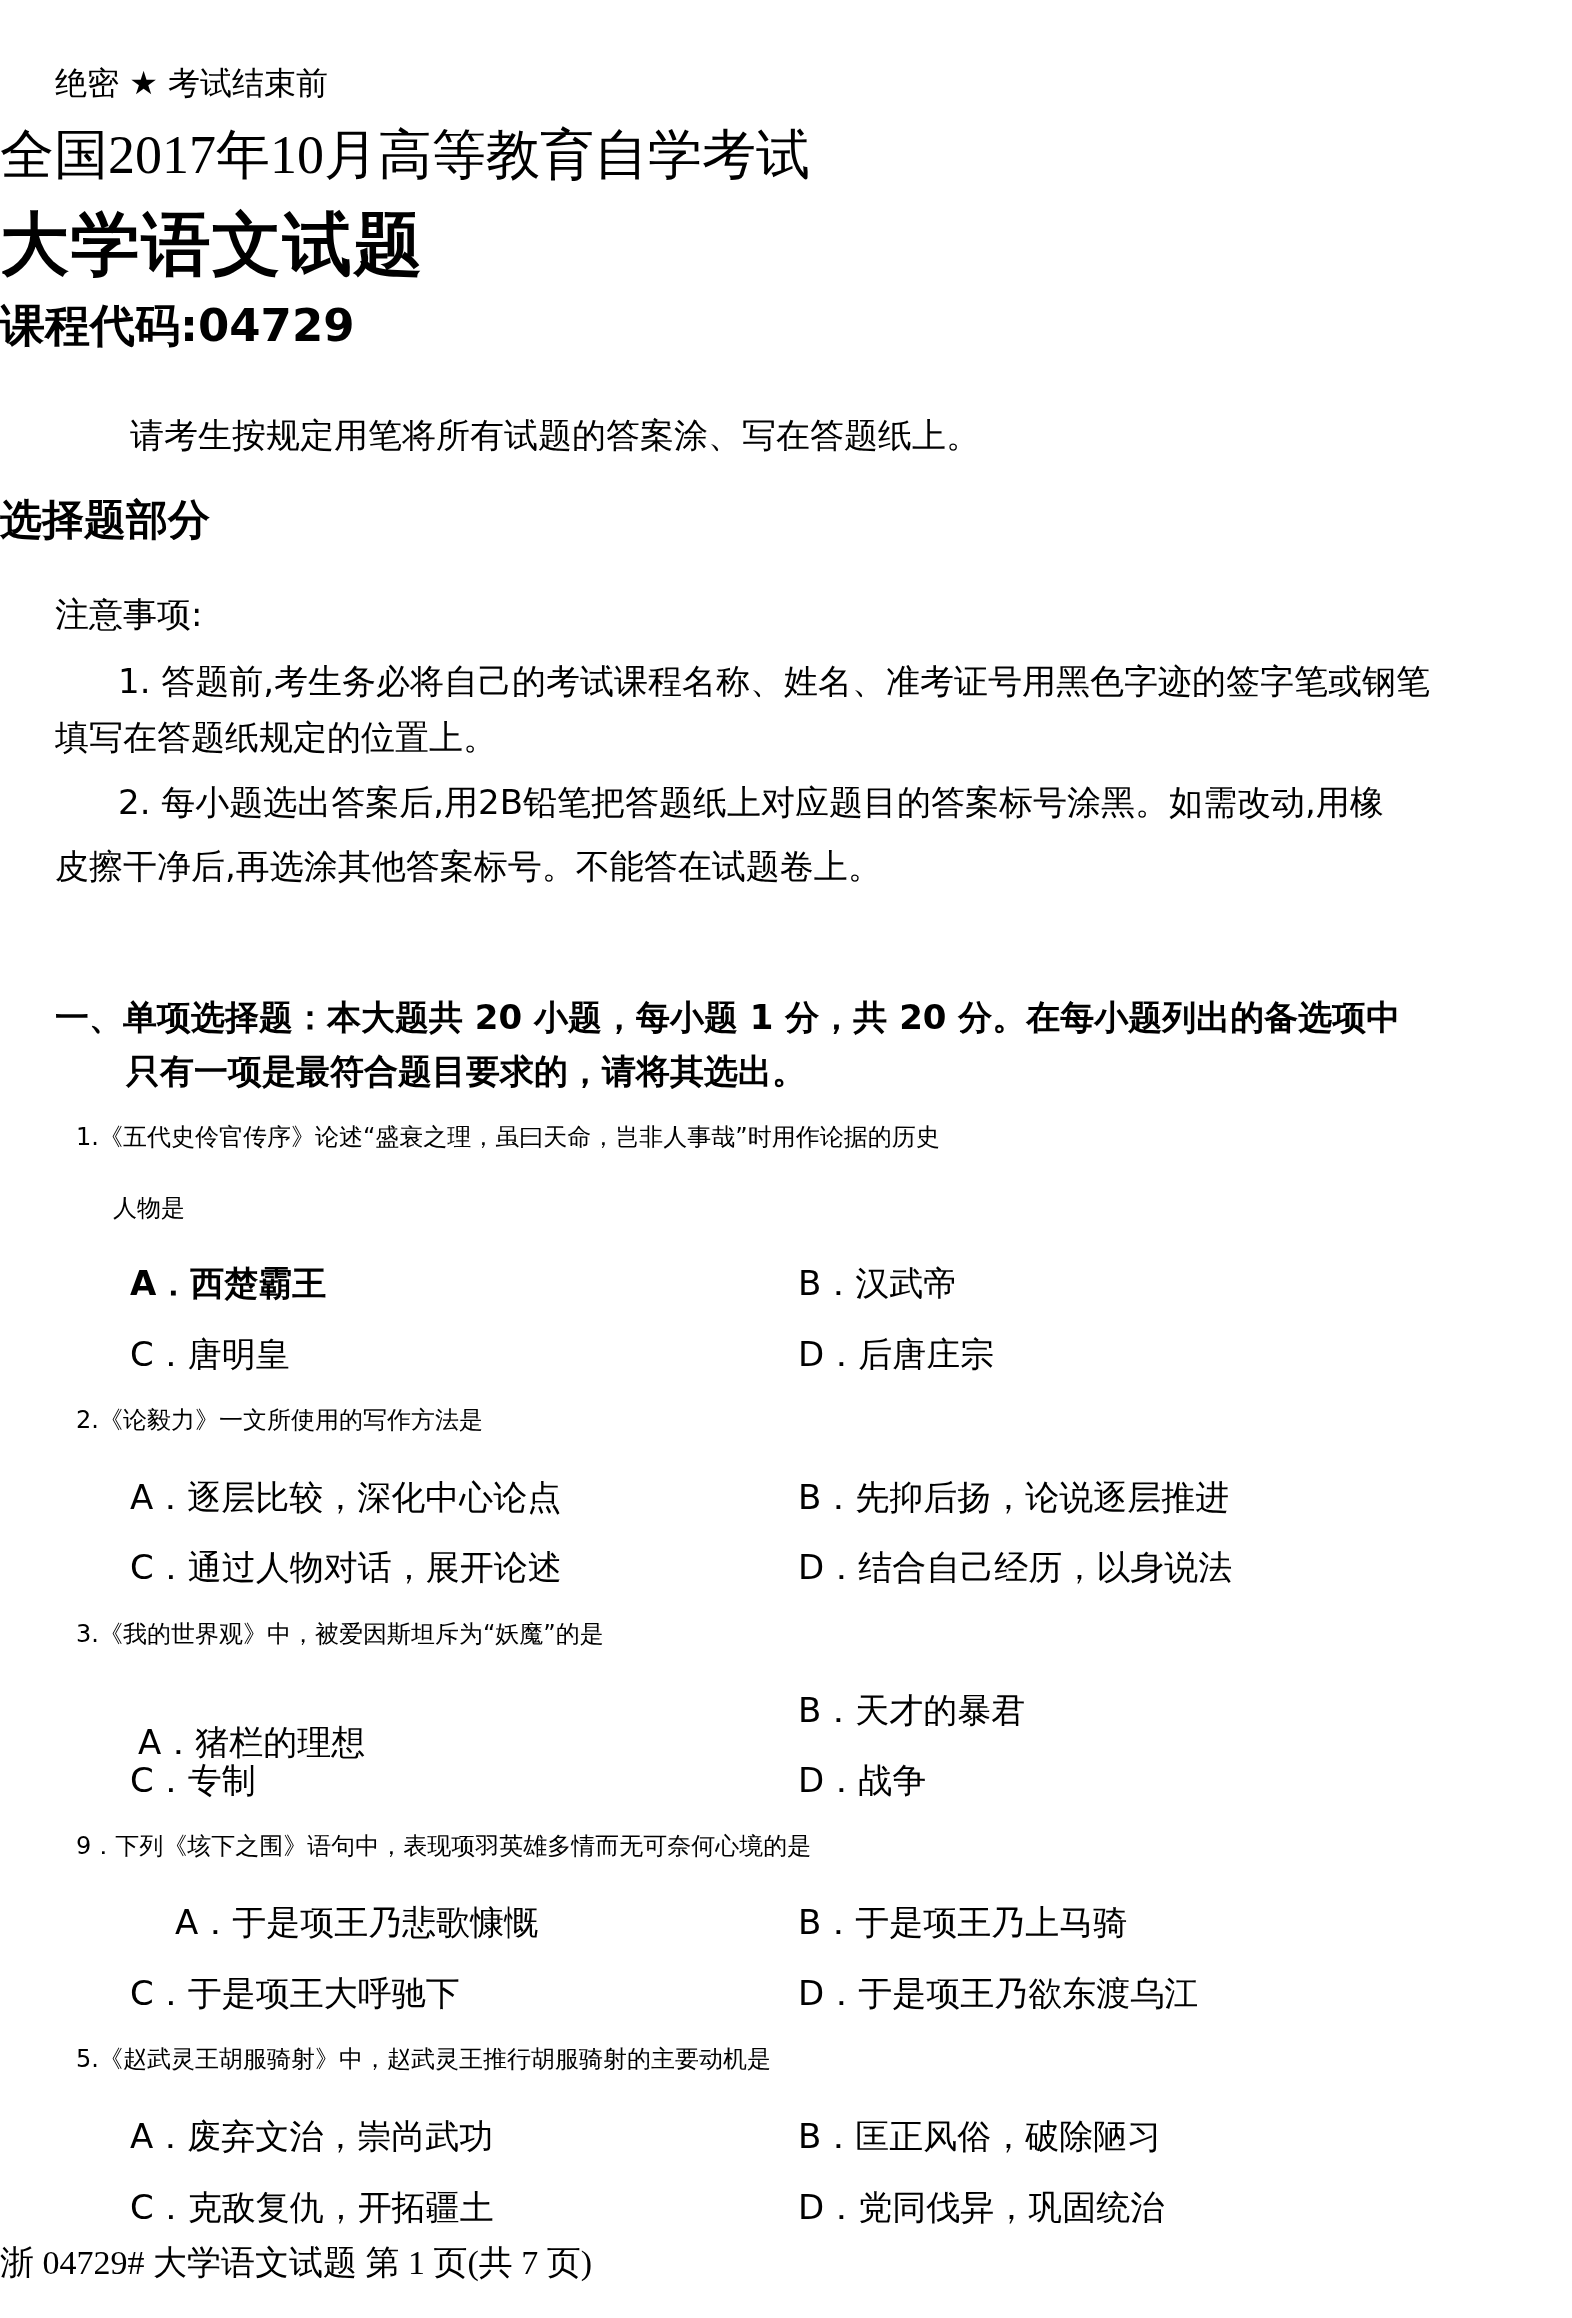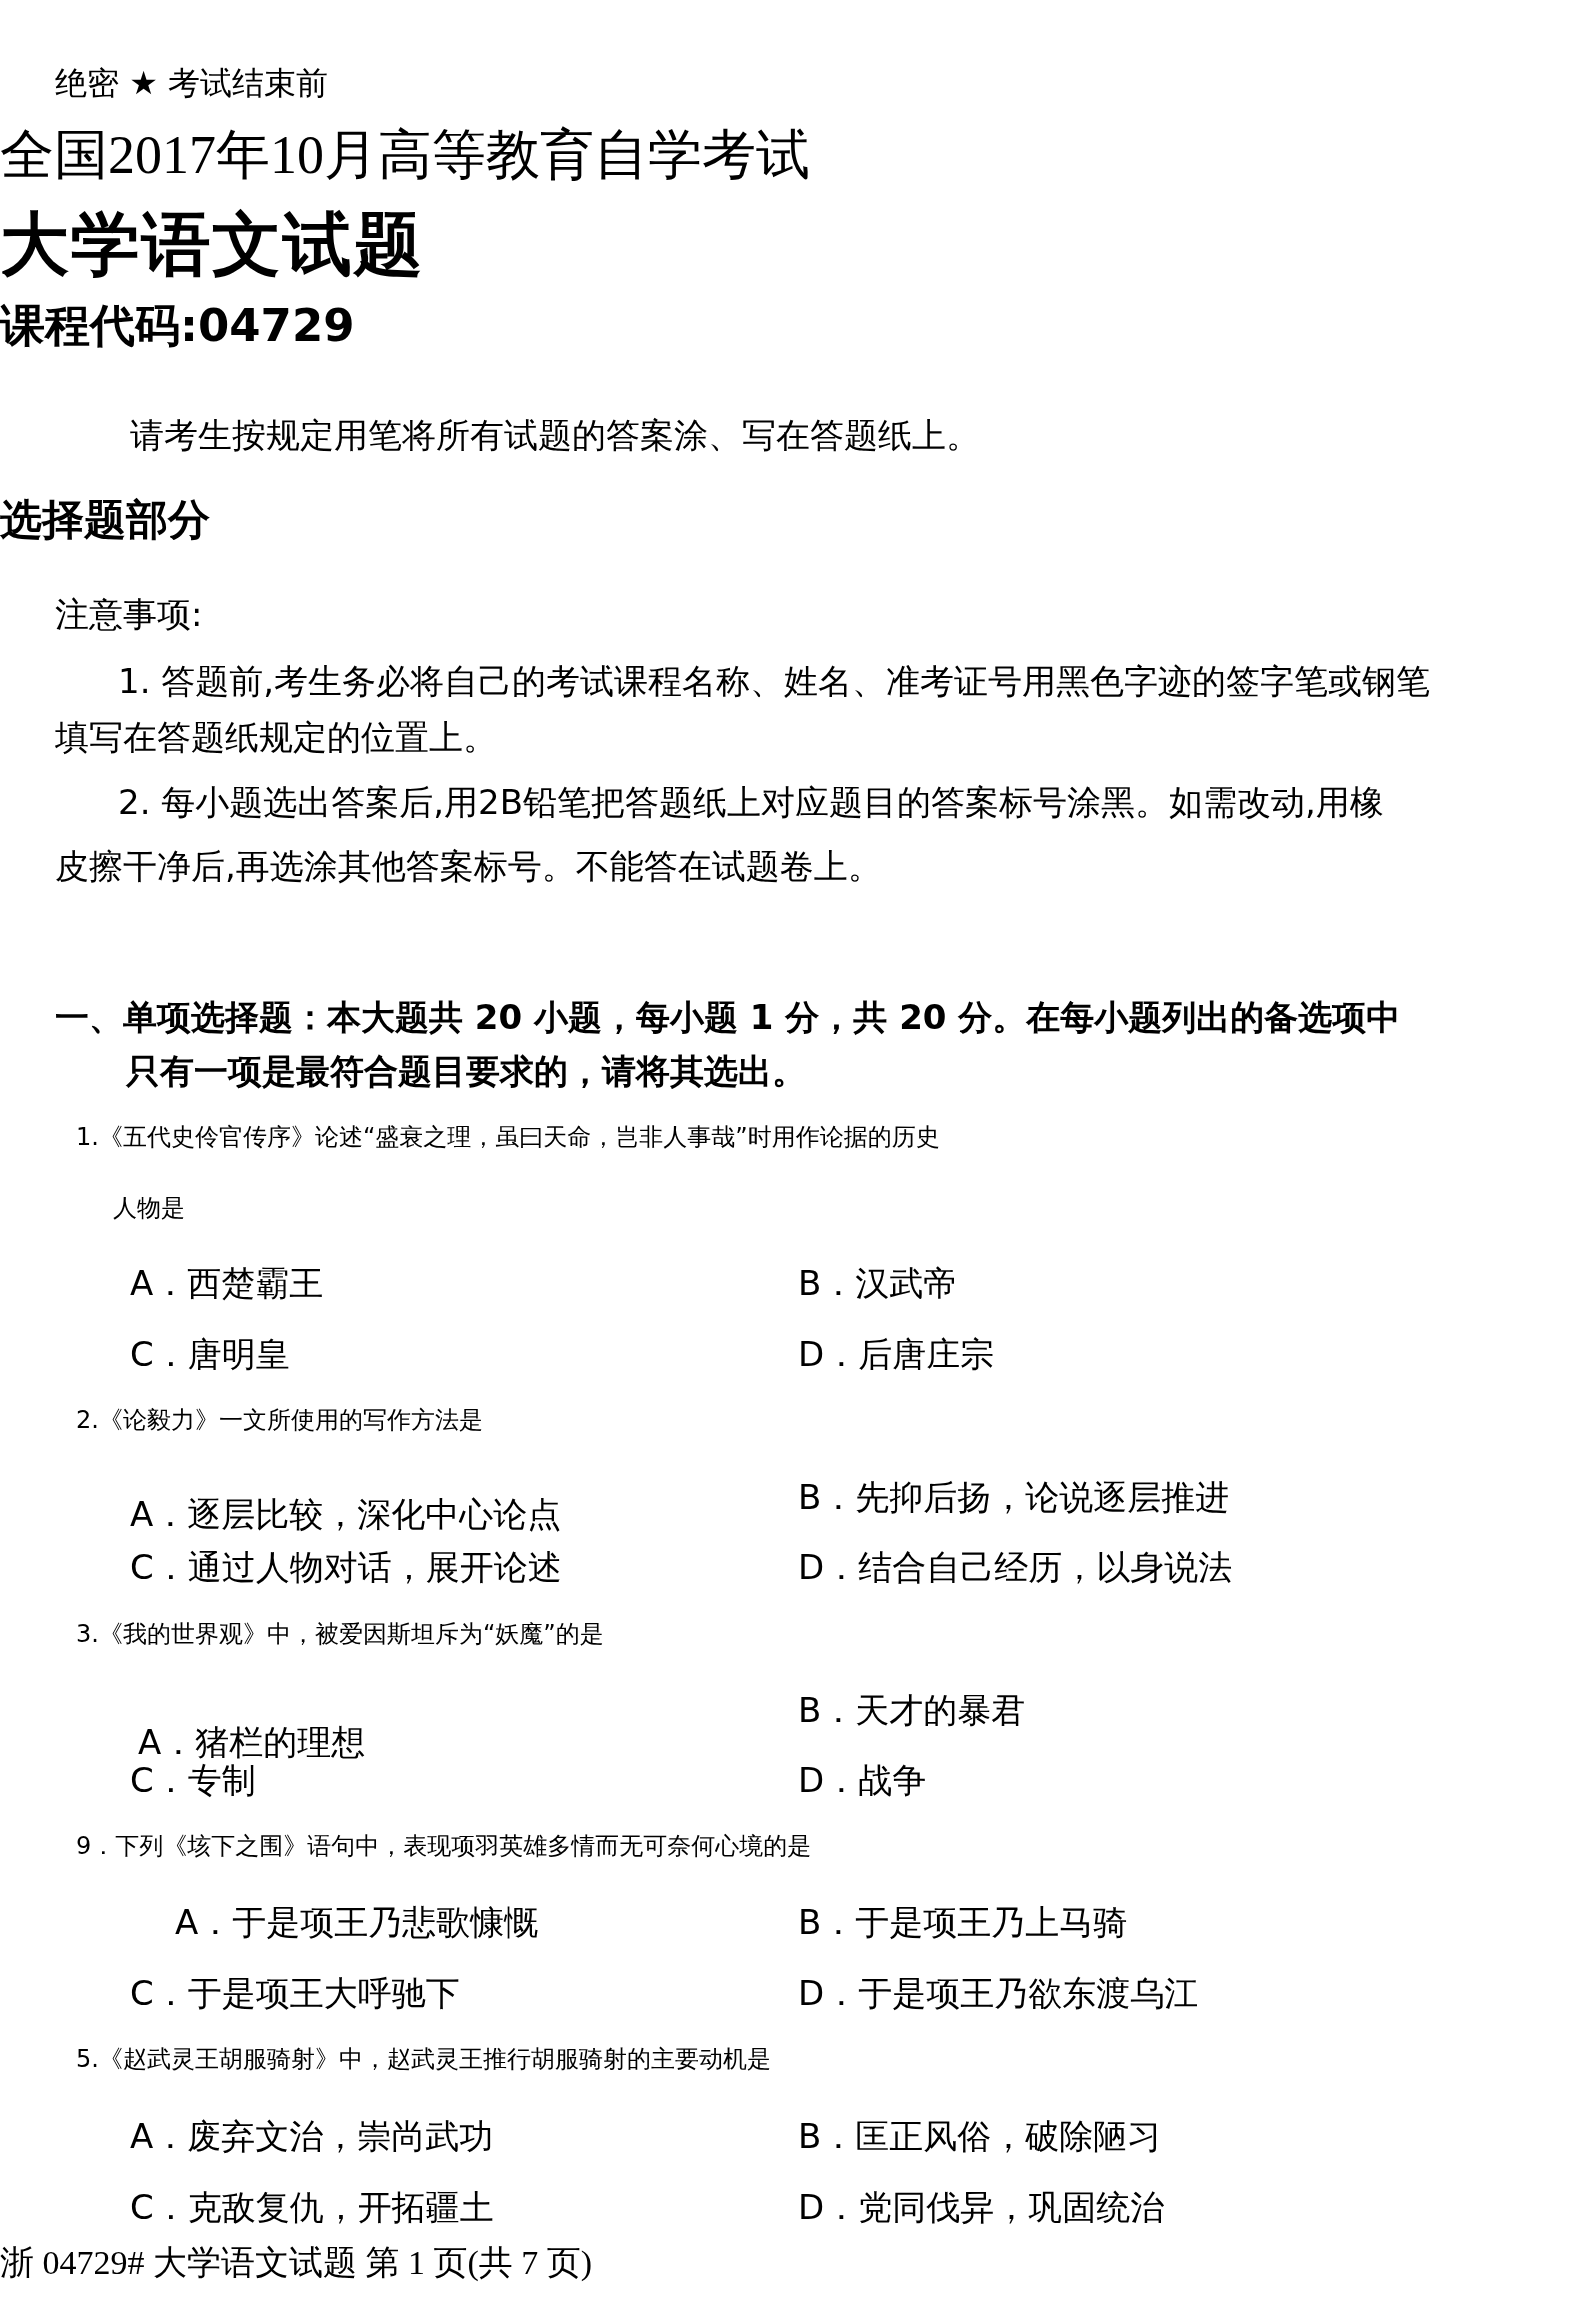--- a/index.html
+++ b/index.html
@@ -37,27 +37,27 @@
   <div class="abs sans note" style="left:118px;top:664px;">1. 答题前,考生务必将自己的考试课程名称、姓名、准考证号用黑色字迹的签字笔或钢笔</div>
   <div class="abs sans note" style="left:55px;top:720px;">填写在答题纸规定的位置上。</div>
   <div class="abs sans note" style="left:118px;top:785px;">2. 每小题选出答案后,用2B铅笔把答题纸上对应题目的答案标号涂黑。如需改动,用橡</div>
   <div class="abs sans note" style="left:55px;top:849px;">皮擦干净后,再选涂其他答案标号。不能答在试题卷上。</div>
 
   <div class="abs sans sec" style="left:55px;top:1000px;">一、单项选择题：本大题共 20 小题，每小题 1 分，共 20 分。在每小题列出的备选项中</div>
   <div class="abs sans sec" style="left:126px;top:1054px;">只有一项是最符合题目要求的，请将其选出。</div>
 
   <div class="abs sans q" style="left:76px;top:1125px;">1.《五代史伶官传序》论述“盛衰之理，虽曰天命，岂非人事哉”时用作论据的历史</div>
   <div class="abs sans q" style="left:113px;top:1196px;">人物是</div>
-  <div class="abs sans opt" style="left:130px;top:1266px;">A．西楚霸王</div>
+  <div class="abs sans opt" style="left:130px;top:1266px;font-weight:bold;">A．西楚霸王</div>
   <div class="abs sans opt" style="left:798px;top:1266px;">B．汉武帝</div>
   <div class="abs sans opt" style="left:130px;top:1337px;">C．唐明皇</div>
   <div class="abs sans opt" style="left:798px;top:1337px;">D．后唐庄宗</div>
 
   <div class="abs sans q" style="left:76px;top:1408px;">2.《论毅力》一文所使用的写作方法是</div>
-  <div class="abs sans opt" style="left:130px;top:1480px;margin-top:17px;">A．逐层比较，深化中心论点</div>
+  <div class="abs sans opt" style="left:130px;top:1480px;">A．逐层比较，深化中心论点</div>
   <div class="abs sans opt" style="left:798px;top:1480px;">B．先抑后扬，论说逐层推进</div>
   <div class="abs sans opt" style="left:130px;top:1550px;">C．通过人物对话，展开论述</div>
   <div class="abs sans opt" style="left:798px;top:1550px;">D．结合自己经历，以身说法</div>
 
   <div class="abs sans q" style="left:76px;top:1622px;">3.《我的世界观》中，被爱因斯坦斥为“妖魔”的是</div>
   <div class="abs sans opt" style="left:130px;top:1725px;margin-left:8px;">A．猪栏的理想</div>
   <div class="abs sans opt" style="left:798px;top:1693px;">B．天才的暴君</div>
   <div class="abs sans opt" style="left:130px;top:1763px;">C．专制</div>
   <div class="abs sans opt" style="left:798px;top:1763px;">D．战争</div>
 

